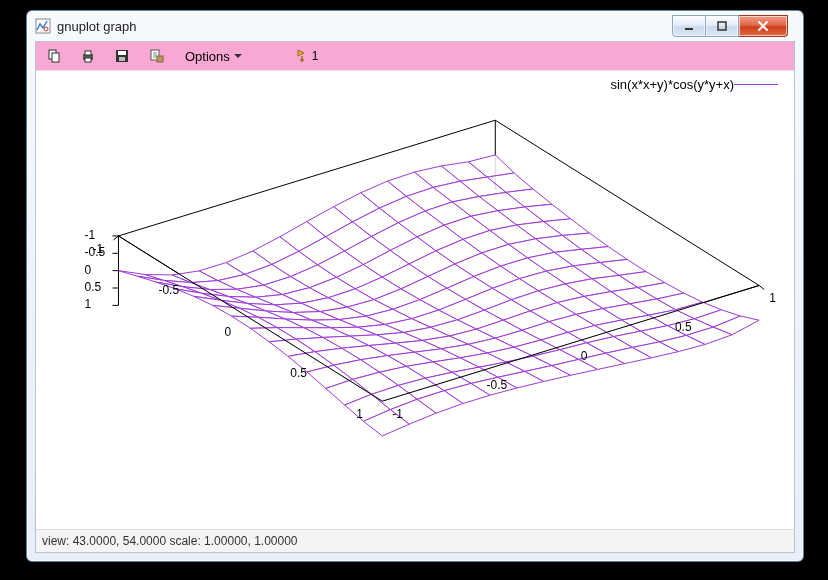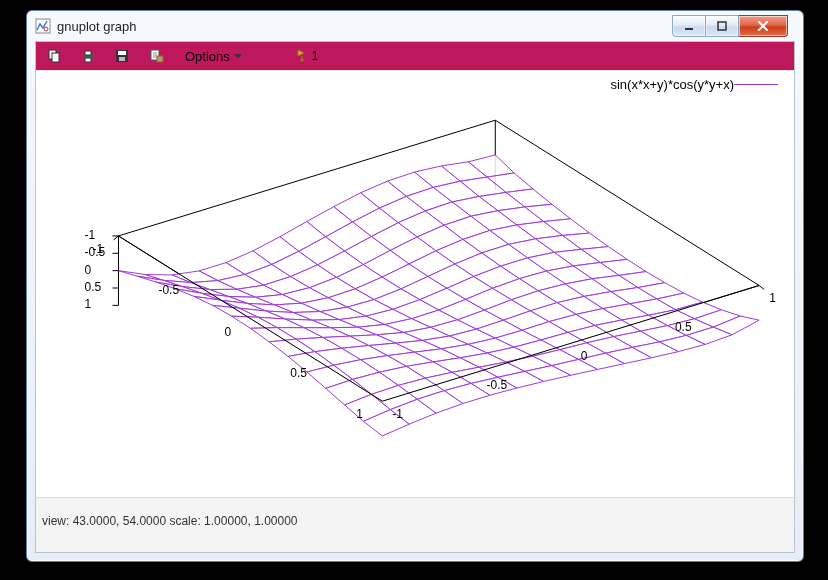--- a/index.html
+++ b/index.html
@@ -86,21 +86,21 @@
     box-shadow: inset 0 0 0 1px #fff;
     display: flex;
     flex-direction: column;
   }
   .toolbar {
     height: 28px;
     display: flex;
     align-items: center;
     padding: 0 6px;
     gap: 10px;
-    background: #be185d;
+    background: #f9a8d4;
     border-bottom: 1px solid #e3e3e3;
   }
   .tool-btn {
     width: 22px; height: 22px;
     display: flex; align-items: center; justify-content: center;
     border: 1px solid transparent;
     border-radius: 3px;
   }
   .tool-text {
     padding: 0 6px;
@@ -149,22 +149,22 @@
     font-size: 12px;
     color: #000;
     white-space: nowrap;
   }
 
   .status {
     height: 22px;
     border-top: 1px solid #ddd;
     background: #f4f4f4;
     display: flex;
-    align-items: flex-start;
-    padding: 16px 6px;
+    align-items: center;
+    padding: 0 6px;
     font-size: 12px;
     color: #333;
   }
 </style>
 </head>
 <body>
 
 <div class="outer-shadow"></div>
 
 <div class="window">

